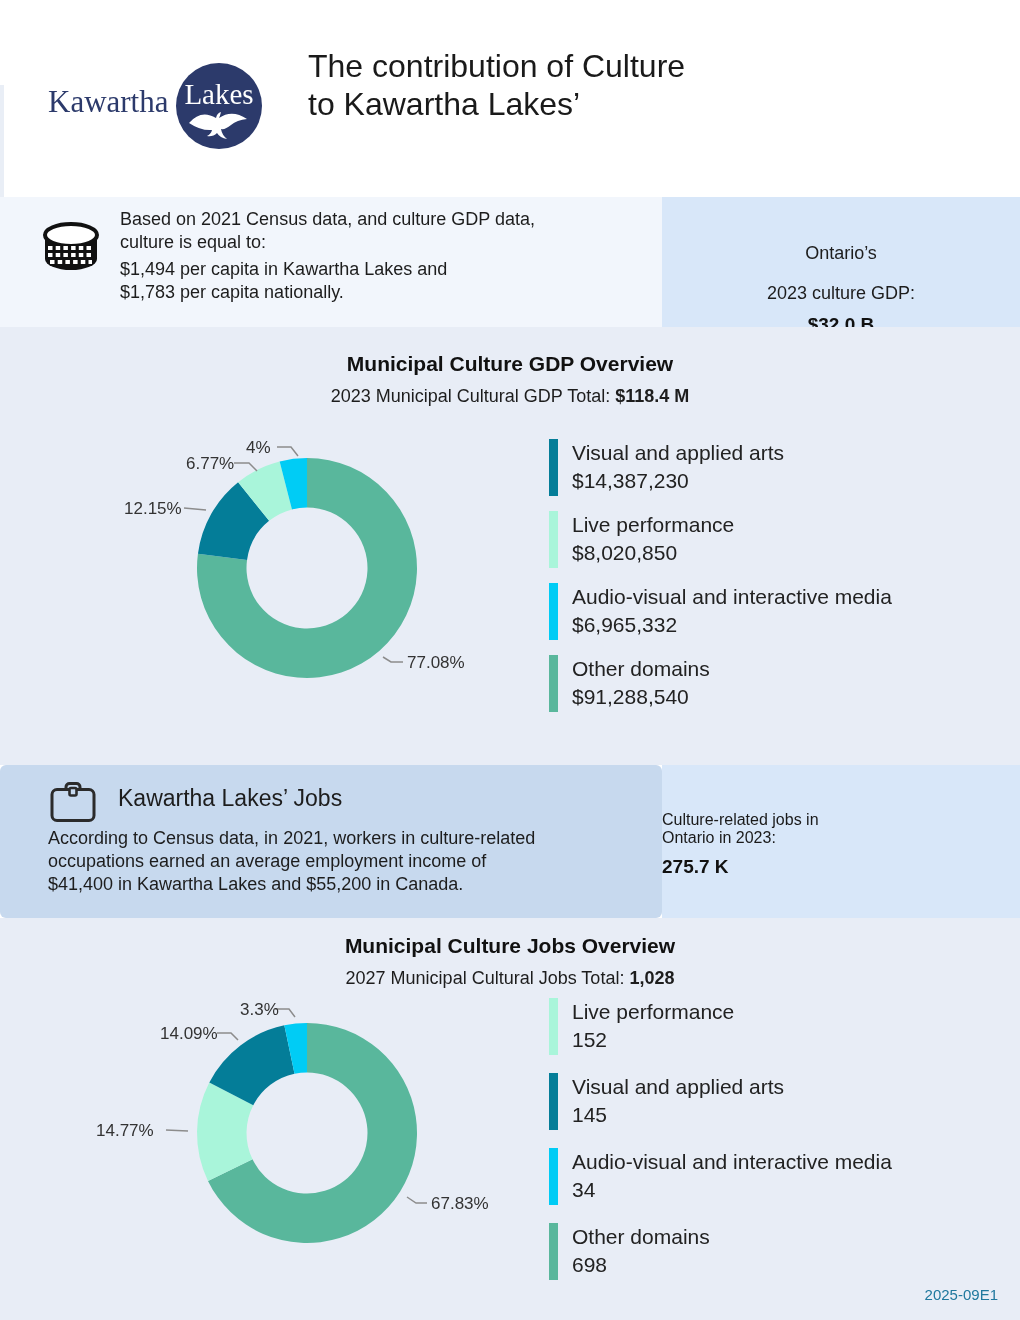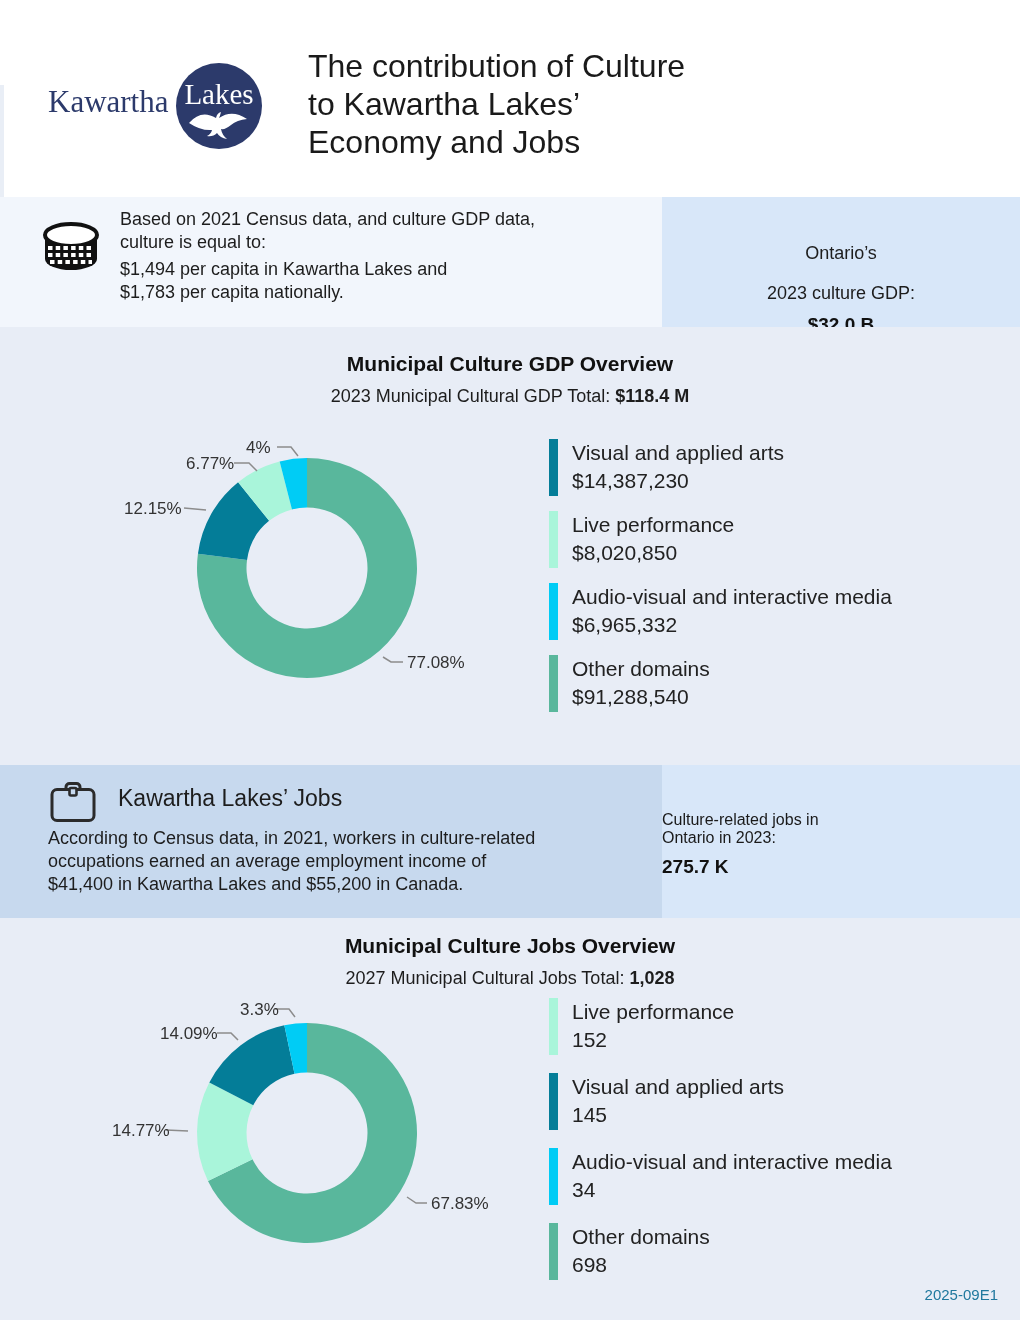--- a/index.html
+++ b/index.html
@@ -36,21 +36,21 @@
   .chart-wrap svg { position:absolute; left:0; top:0; }
   .pct-label { position:absolute; font-size:17px; color:#333333; white-space:nowrap; }
   .leader { fill:none; stroke:#8c8c8c; stroke-width:1.5; }
 
   .legend { position:absolute; display:flex; flex-direction:column; width:465px; }
   .legend-item { display:flex; align-items:stretch; }
   .legend-swatch { width:9px; min-width:9px; height:57px; margin-right:14px; }
   .legend-text { font-size:21px; line-height:28px; color:#222222; padding-top:0px; }
 
   
-  .jobs-left { position:absolute; left:0; top:765px; width:662px; height:153px; background:#c7d9ee; }
+  .jobs-left { position:absolute; left:0; top:765px; width:662px; height:153px; background:#c7d9ee;border-radius:6px; }
   .briefcase-svg { position:absolute; left:50px; top:16px; }
   .jobs-heading { position:absolute; left:118px; top:20px; font-size:23px; color:#1d1d1d; }
   .jobs-paragraph { position:absolute; left:48px; top:62px; font-size:18px; line-height:23px; color:#1d1d1d; }
   .jobs-right { position:absolute; left:662px; top:765px; width:358px; height:153px; background:#d8e7f9; }
   .jobs-right .pad { padding-top:46px; }
 
   .doc-code { position:absolute; right:22px; top:368px; font-size:15px; color:#20789e; }
 </style>
 </head>
 <body>
@@ -62,21 +62,20 @@
     <div class="logo-wordmark">Kawartha</div>
     <div class="logo-circle">
       <div class="logo-circle-text">Lakes</div>
       <svg class="eagle-svg" width="66" height="38" viewBox="0 0 64 38">
         <path fill="#ffffff" d="M2 16 Q14 2 29 11 Q30 6 34 5 Q33 9 32 11 Q45 2 60 12 Q50 13 44 18 Q38 23 34 22 Q35 28 40 32 Q33 31 30 26 Q26 30 20 29 Q24 27 25 23 Q14 24 2 16 Z"></path>
       </svg>
     </div>
     <div class="page-title">
       <div>The contribution of Culture</div>
       <div>to Kawartha Lakes’</div>
-      <div>Economy and Jobs</div>
     </div>
   </div>
 
   <div class="banner-left">
     <svg class="coins-svg" width="58" height="58" viewBox="0 0 58 58">
       <path d="M3 14 L3 38 A26 11 0 0 0 55 38 L55 14" fill="#111111"></path>
       <ellipse cx="29" cy="14" rx="26" ry="11" fill="#ffffff" stroke="#111111" stroke-width="4"></ellipse>
       <line x1="6" y1="27" x2="52" y2="27" stroke="#ffffff" stroke-width="4" stroke-dasharray="4.5 3.2"></line>
       <line x1="6" y1="34" x2="52" y2="34" stroke="#ffffff" stroke-width="4" stroke-dasharray="4.5 3.2"></line>
       <line x1="8" y1="41" x2="50" y2="41" stroke="#ffffff" stroke-width="4" stroke-dasharray="4.5 3.2"></line>
@@ -186,21 +185,21 @@
             <path d="M129.32 92.42 A110 110 0 0 1 204.33 35.36 L214.53 83.80 A60.50000000000001 60.50000000000001 0 0 0 173.28 115.18 Z" fill="#047d98"></path>
             <path d="M204.33 35.36 A110 110 0 0 1 227.00 33.00 L227.00 82.50 A60.50000000000001 60.50000000000001 0 0 0 214.53 83.80 Z" fill="#00ccf5"></path>
           </g>
         <polyline class="leader" points="195,19 209,19 215,27"></polyline>
         <polyline class="leader" points="137,43 151,43 158,50"></polyline>
         <polyline class="leader" points="86,140 108,141"></polyline>
         <polyline class="leader" points="327,207 336,213 347,213"></polyline>
       </svg>
       <span class="pct-label" style="left:160px; top:10px;">3.3%</span>
       <span class="pct-label" style="left:80px; top:34px;">14.09%</span>
-      <span class="pct-label" style="left:32px; top:131px;">14.77%</span>
+      <span class="pct-label" style="left:16px; top:131px;">14.77%</span>
       <span class="pct-label" style="left:351px; top:204px;">67.83%</span>
     </div>
 
     <div class="legend" style="left:549px; top:80px; gap:18px;">
       <div class="legend-item">
         <div class="legend-swatch" style="background: rgb(169, 245, 218);"></div>
         <div class="legend-text">
           <div>Live performance</div>
           <div>152</div>
         </div>

